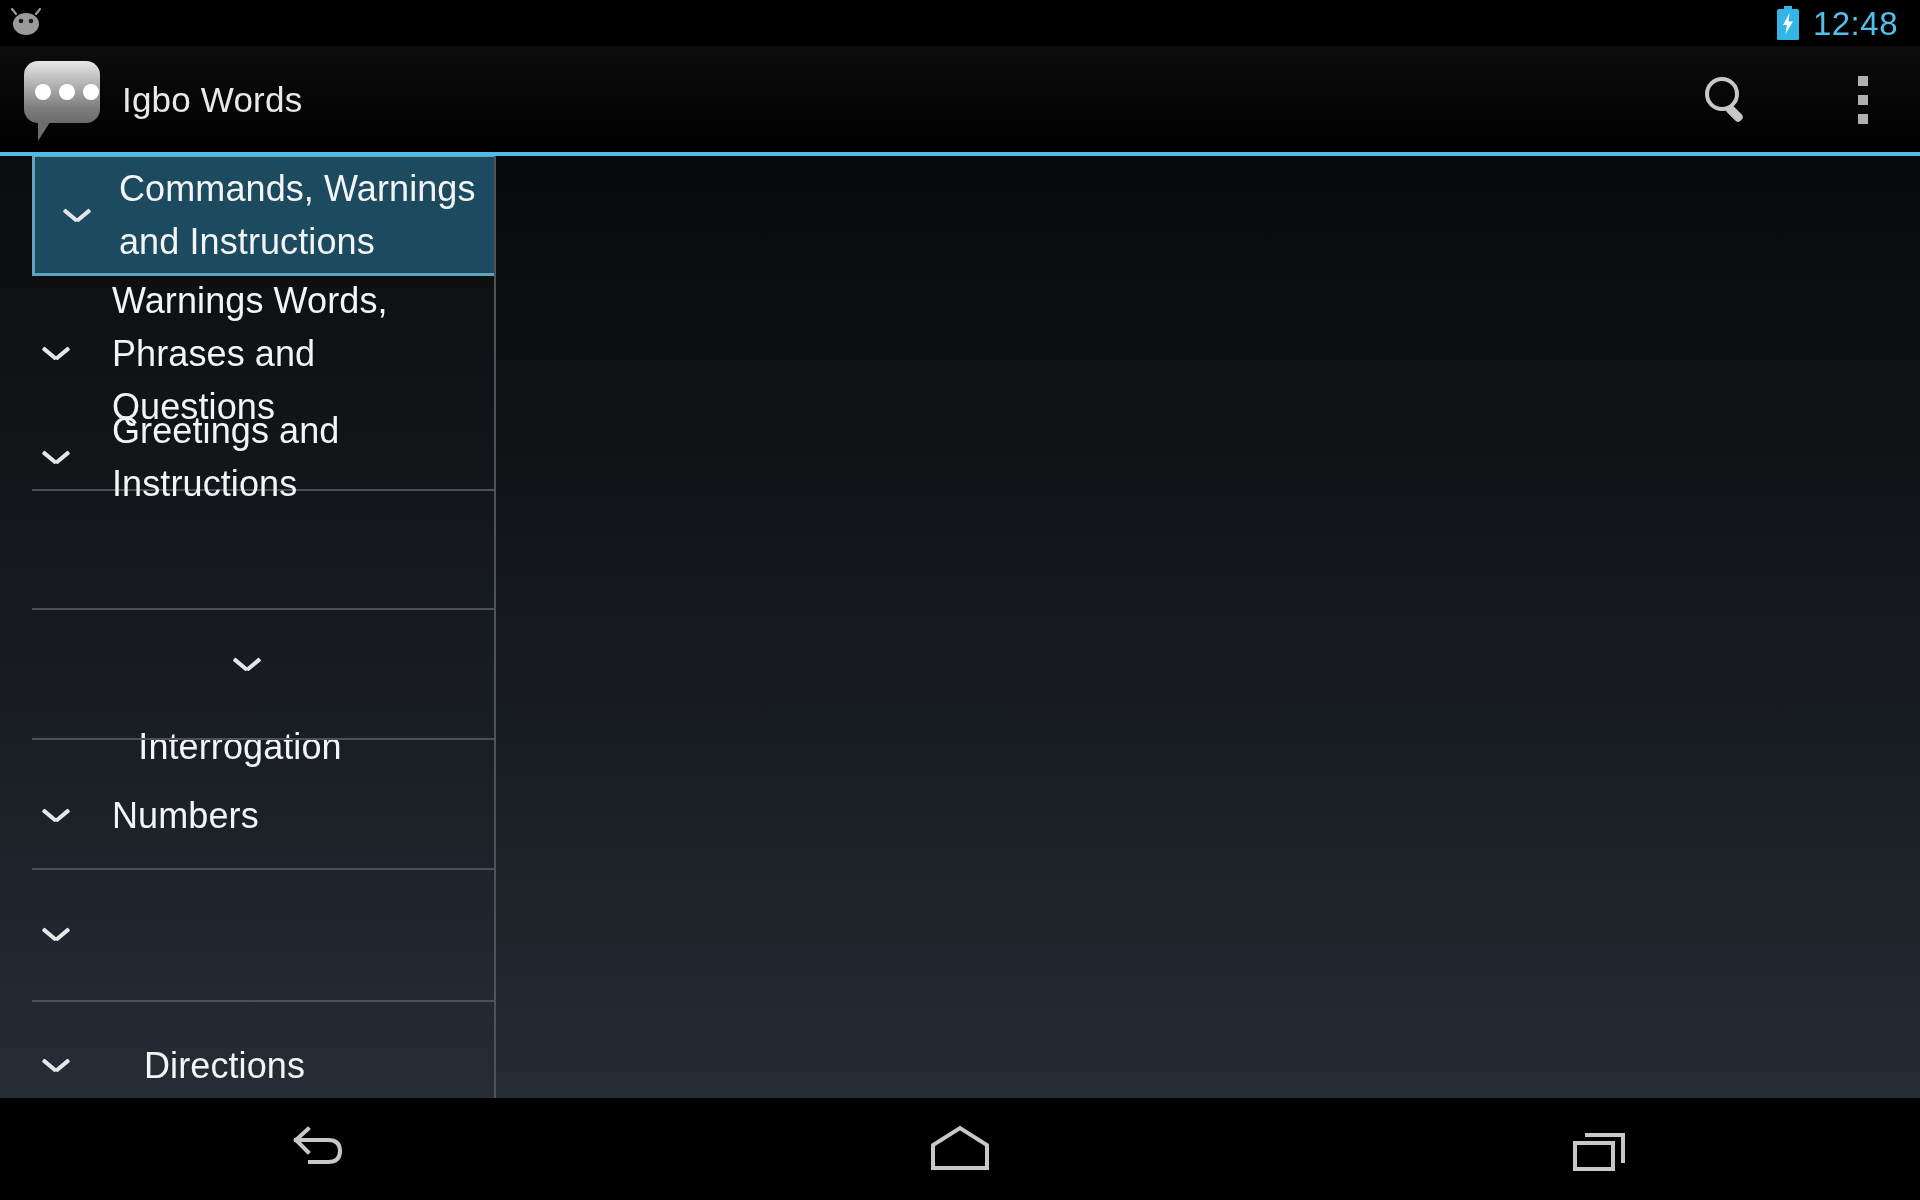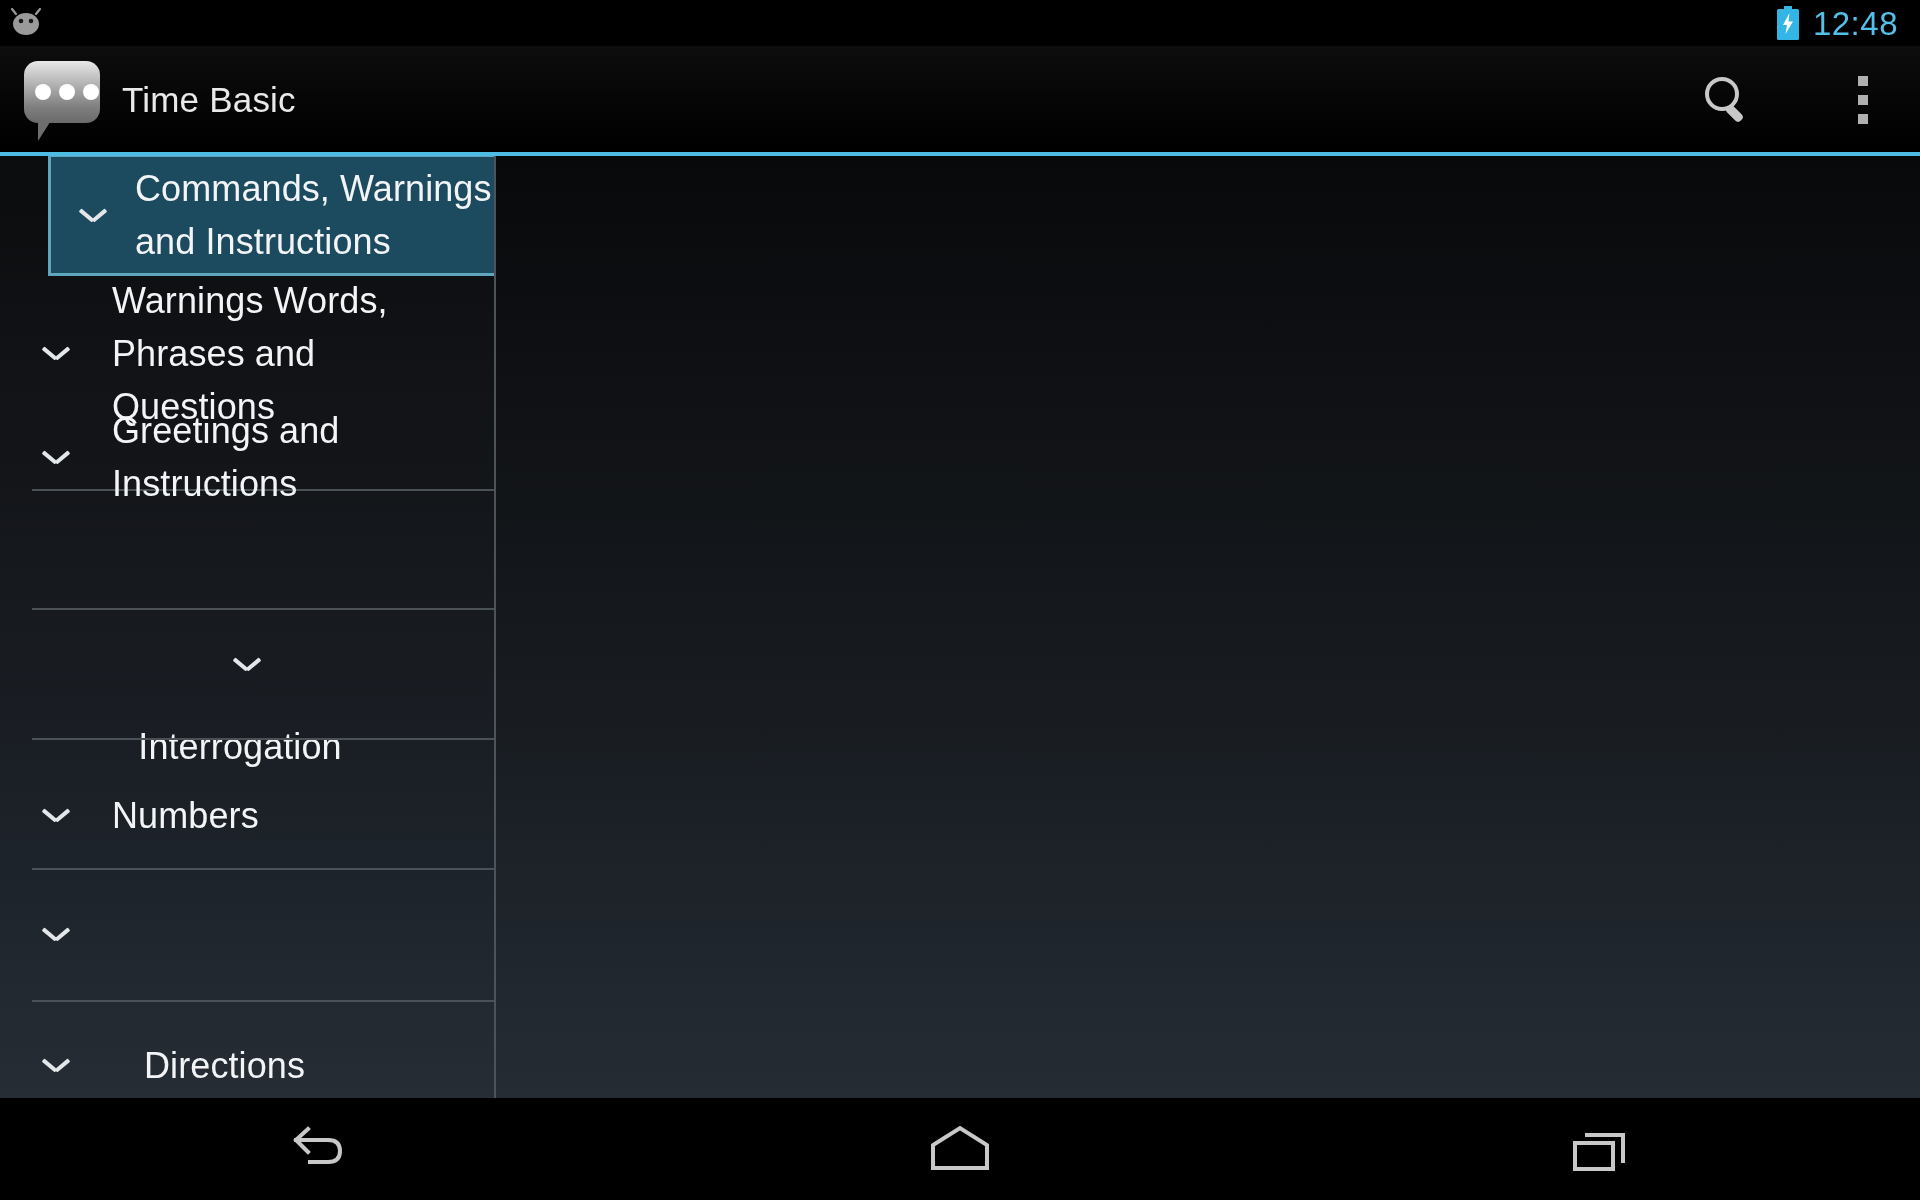--- a/index.html
+++ b/index.html
@@ -103,21 +103,21 @@
     color:#f2f4f6; font-size:36px; line-height:53px;
     font-weight:400; letter-spacing:0.1px;
     padding-right:14px;
   }
   .li-divider {
     position:absolute; left:32px; width:462px; height:2px;
     background:#4a5157;
   }
   
   .list-item.selected {
-    position:absolute; left:48px; width:514px;
+    position:absolute; left:32px; width:514px;
     background:#1c4a5e;
     border:3px solid #5ea5bd;
     border-right:none;
     z-index:3;
   }
   .list-item.selected .li-chevron { width:84px; flex:0 0 84px; }
 
   
   .nav-bar {
     position:absolute; top:1098px; left:0; width:1920px; height:102px;
@@ -161,21 +161,21 @@
     <div class="ab-left">
       <span class="app-icon">
         <span class="bubble"></span>
         <span class="bubble-tail"></span>
         <span class="bubble-dots">
             <i></i>
             <i></i>
             <i></i>
           </span>
       </span>
-      <span class="app-title">Time Basic</span>
+      <span class="app-title">Igbo Words</span>
     </div>
     <div class="ab-right">
       <span class="search-btn">
         <svg width="60" height="60" viewBox="0 0 60 60">
           <circle cx="25" cy="24" r="15" class="icon-stroke"></circle>
           <rect x="33" y="34" width="9" height="19" rx="4" transform="rotate(-45 37.5 43.5)" fill="#c8c8c8"></rect>
         </svg>
       </span>
       <span class="overflow-btn">
         <span class="dot-stack">

